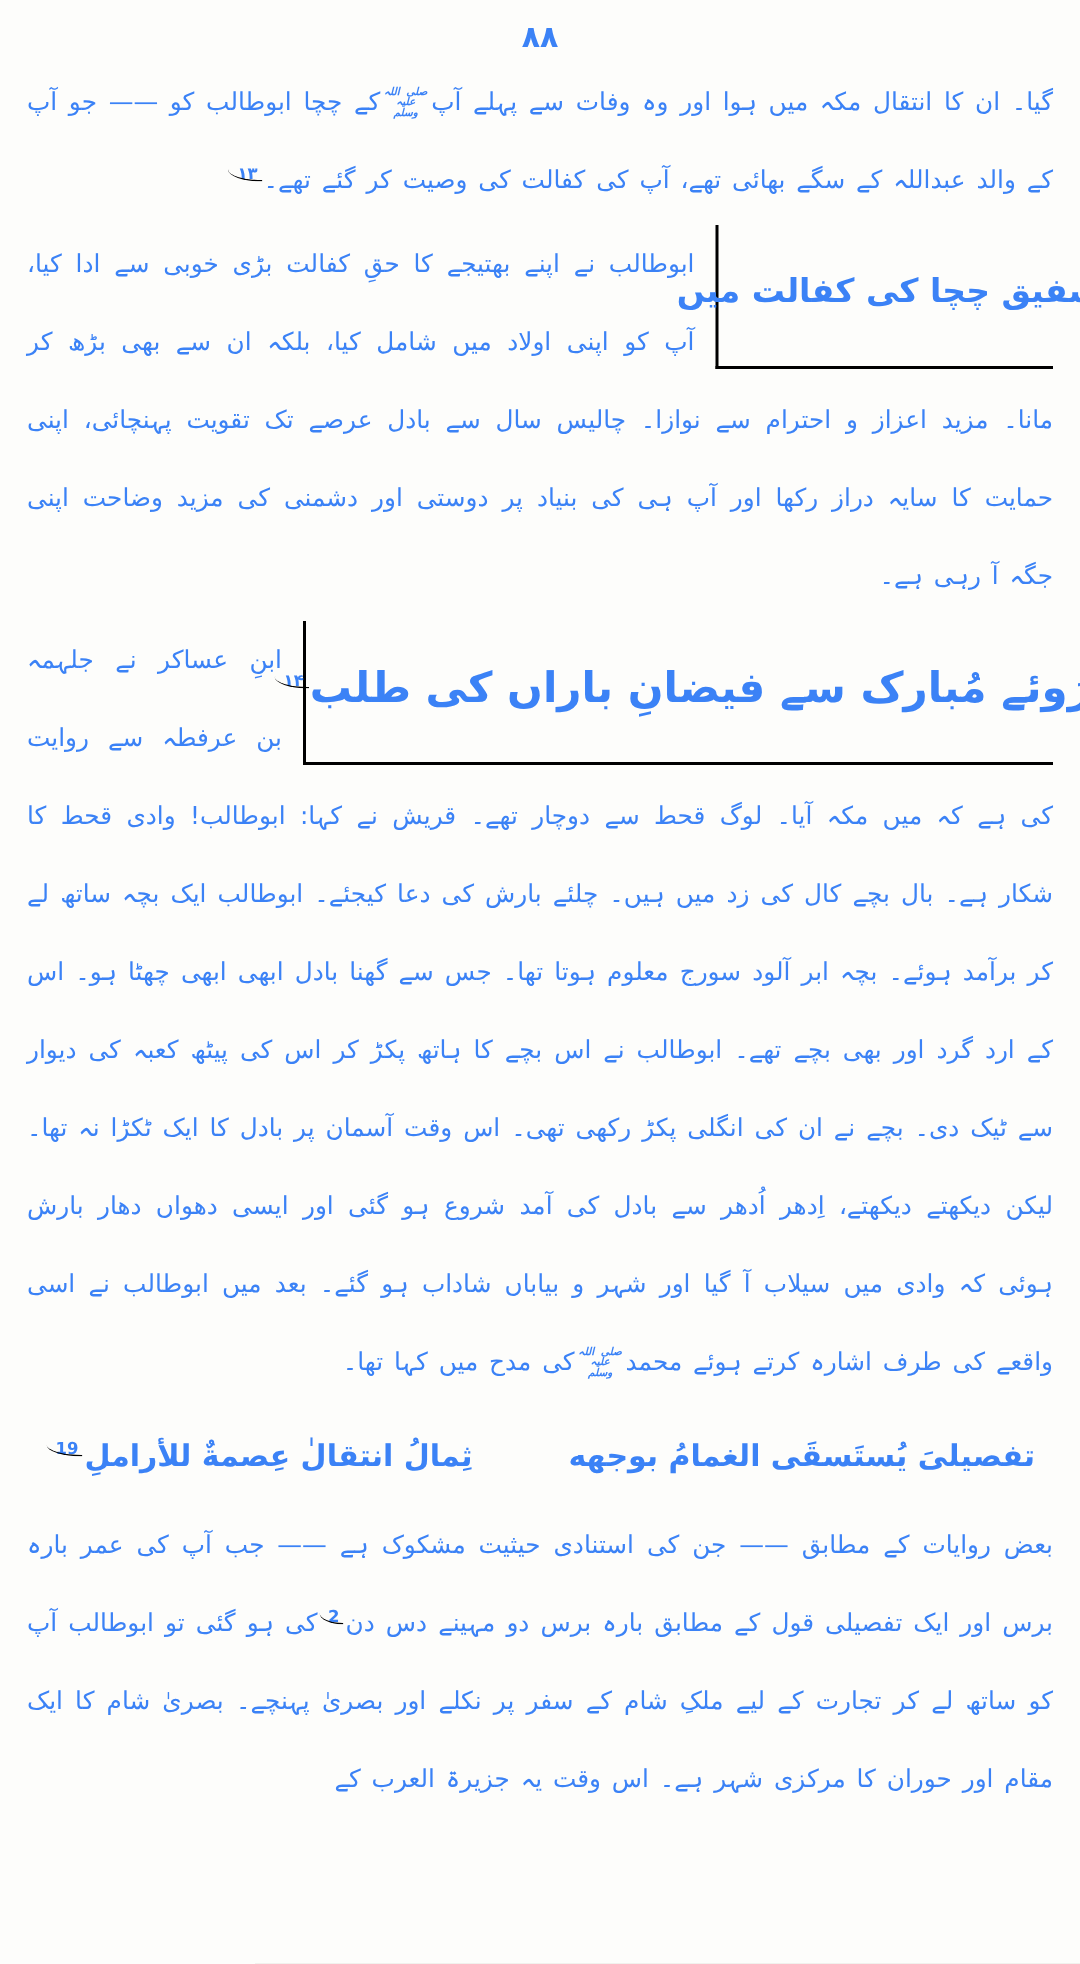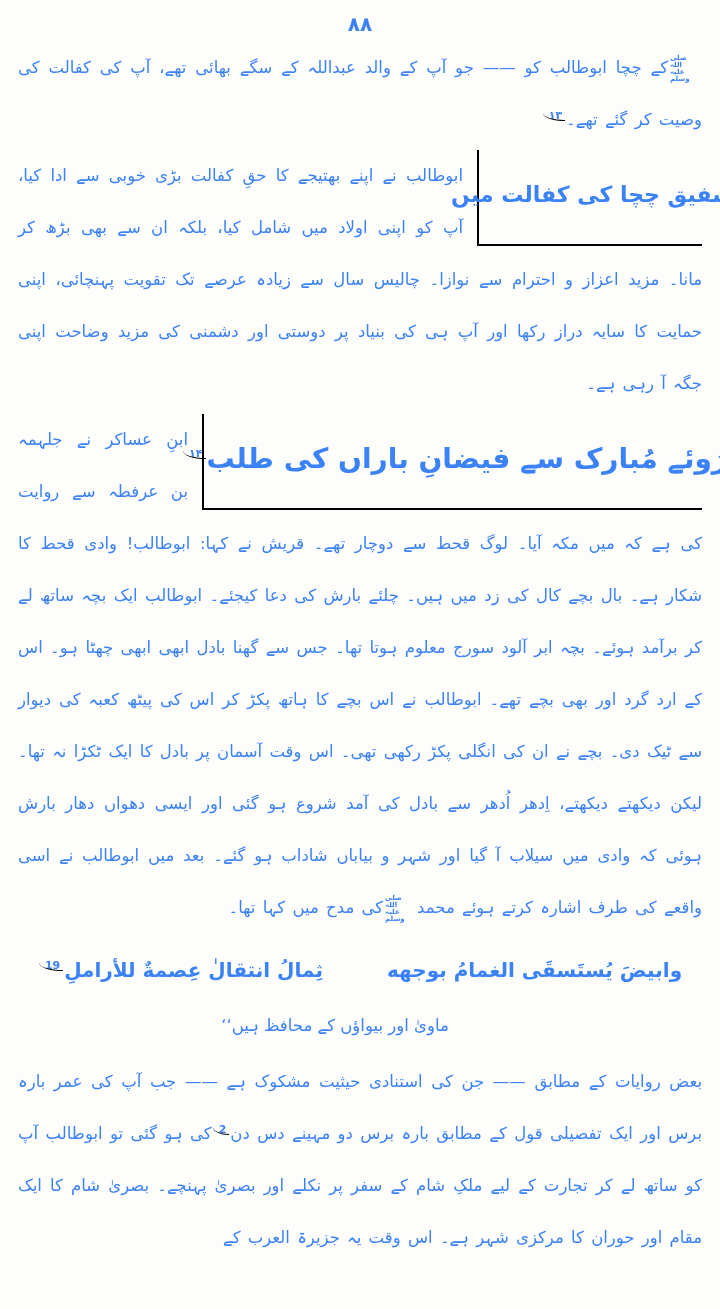--- a/index.html
+++ b/index.html
@@ -56,23 +56,24 @@
   .sala{
     display:inline-block;
     width:30px;
     vertical-align:middle;
     margin:0 2px;
   }
   .sala-inner{
     display:block;
     font-size:7px;
     line-height:7px;
-    text-align:left;
+    text-align:center;
     font-weight:bold;
     white-space:normal;
+    font-style:italic;
   }
   .fnref{
     position:relative;
     display:inline-block;
     font-size:11px;
     font-weight:bold;
     vertical-align:super;
     line-height:0;
     padding:0 3px 5px 6px;
     margin:0 1px;
@@ -111,40 +112,39 @@
     margin:0;
   }
 </style>
 </head>
 <body>
 
 <div class="page">
 
   <div class="page-number">۸۸</div>
 
-  <p class="body-text"><span class="sala"><span class="sala-inner">صلی اللہ علیہ وسلم</span></span><span>کے چچا ابوطالب کو —— جو آپ کے والد عبداللہ کے سگے بھائی تھے، آپ کی کفالت کی وصیت کر گئے تھے۔</span><span class="fnref">۱۳</span></p>
+  <p class="body-text"><span>گیا۔ ان کا انتقال مکہ میں ہوا اور وہ وفات سے پہلے آپ</span><span class="sala"><span class="sala-inner">صلی اللہ علیہ وسلم</span></span><span>کے چچا ابوطالب کو —— جو آپ کے والد عبداللہ کے سگے بھائی تھے، آپ کی کفالت کی وصیت کر گئے تھے۔</span><span class="fnref">۱۳</span></p>
 
   <div class="section">
     <div class="hbox hbox-kafalat">
       <span class="heading">شفیق چچا کی کفالت میں</span>
     </div>
-    <p class="body-text">ابوطالب نے اپنے بھتیجے کا حقِ کفالت بڑی خوبی سے ادا کیا، آپ کو اپنی اولاد میں شامل کیا، بلکہ ان سے بھی بڑھ کر مانا۔ مزید اعزاز و احترام سے نوازا۔ چالیس سال سے زیادہ عرصے تک تقویت پہنچائی، اپنی حمایت کا سایہ دراز رکھا اور آپ ہی کی بنیاد پر دوستی اور دشمنی کی مزید وضاحت اپنی جگہ آ رہی ہے۔</p>
+    <p class="body-text">ابوطالب نے اپنے بھتیجے کا حقِ کفالت بڑی خوبی سے ادا کیا، آپ کو اپنی اولاد میں شامل کیا، بلکہ ان سے بھی بڑھ کر مانا۔ مزید اعزاز و احترام سے نوازا۔ چالیس سال سے بادل عرصے تک تقویت پہنچائی، اپنی حمایت کا سایہ دراز رکھا اور آپ ہی کی بنیاد پر دوستی اور دشمنی کی مزید وضاحت اپنی جگہ آ رہی ہے۔</p>
   </div>
 
   <div class="section">
     <div class="hbox hbox-baran">
       <span class="heading"><span>رُوئے مُبارک سے فیضانِ باراں کی طلب</span><span class="fnref">۱۴</span></span>
     </div>
     <p class="body-text"><span>ابنِ عساکر نے جلہمہ بن عرفطہ سے روایت کی ہے کہ میں مکہ آیا۔ لوگ قحط سے دوچار تھے۔ قریش نے کہا: ابوطالب! وادی قحط کا شکار ہے۔ بال بچے کال کی زد میں ہیں۔ چلئے بارش کی دعا کیجئے۔ ابوطالب ایک بچہ ساتھ لے کر برآمد ہوئے۔ بچہ ابر آلود سورج معلوم ہوتا تھا۔ جس سے گھنا بادل ابھی ابھی چھٹا ہو۔ اس کے ارد گرد اور بھی بچے تھے۔ ابوطالب نے اس بچے کا ہاتھ پکڑ کر اس کی پیٹھ کعبہ کی دیوار سے ٹیک دی۔ بچے نے ان کی انگلی پکڑ رکھی تھی۔ اس وقت آسمان پر بادل کا ایک ٹکڑا نہ تھا۔ لیکن دیکھتے دیکھتے، اِدھر اُدھر سے بادل کی آمد شروع ہو گئی اور ایسی دھواں دھار بارش ہوئی کہ وادی میں سیلاب آ گیا اور شہر و بیاباں شاداب ہو گئے۔ بعد میں ابوطالب نے اسی واقعے کی طرف اشارہ کرتے ہوئے محمد</span><span class="sala"><span class="sala-inner">صلی اللہ علیہ وسلم</span></span><span>کی مدح میں کہا تھا۔</span></p>
   </div>
 
   <div class="verse">
-    <span>وابيضَ يُستَسقَى الغمامُ بوجهه</span>
+    <span>تفصیلیَ يُستَسقَى الغمامُ بوجهه</span>
     <span><span>ثِمالُ انتقالٰ عِصمةٌ للأراملِ</span><span class="fnref">19</span></span>
   </div>
 
-  <p class="translation-line2">ماویٰ اور بیواؤں کے محافظ ہیں‘‘</p>
 
   <div class="section">
     <p class="body-text"><span>بعض روایات کے مطابق —— جن کی استنادی حیثیت مشکوک ہے —— جب آپ کی عمر بارہ برس اور ایک تفصیلی قول کے مطابق بارہ برس دو مہینے دس دن</span><span class="fnref">2</span><span>کی ہو گئی تو ابوطالب آپ کو ساتھ لے کر تجارت کے لیے ملکِ شام کے سفر پر نکلے اور بصریٰ پہنچے۔ بصریٰ شام کا ایک مقام اور حوران کا مرکزی شہر ہے۔ اس وقت یہ جزیرۃ العرب کے</span></p>
   </div>
 
 </div>
 
 </body></html>

